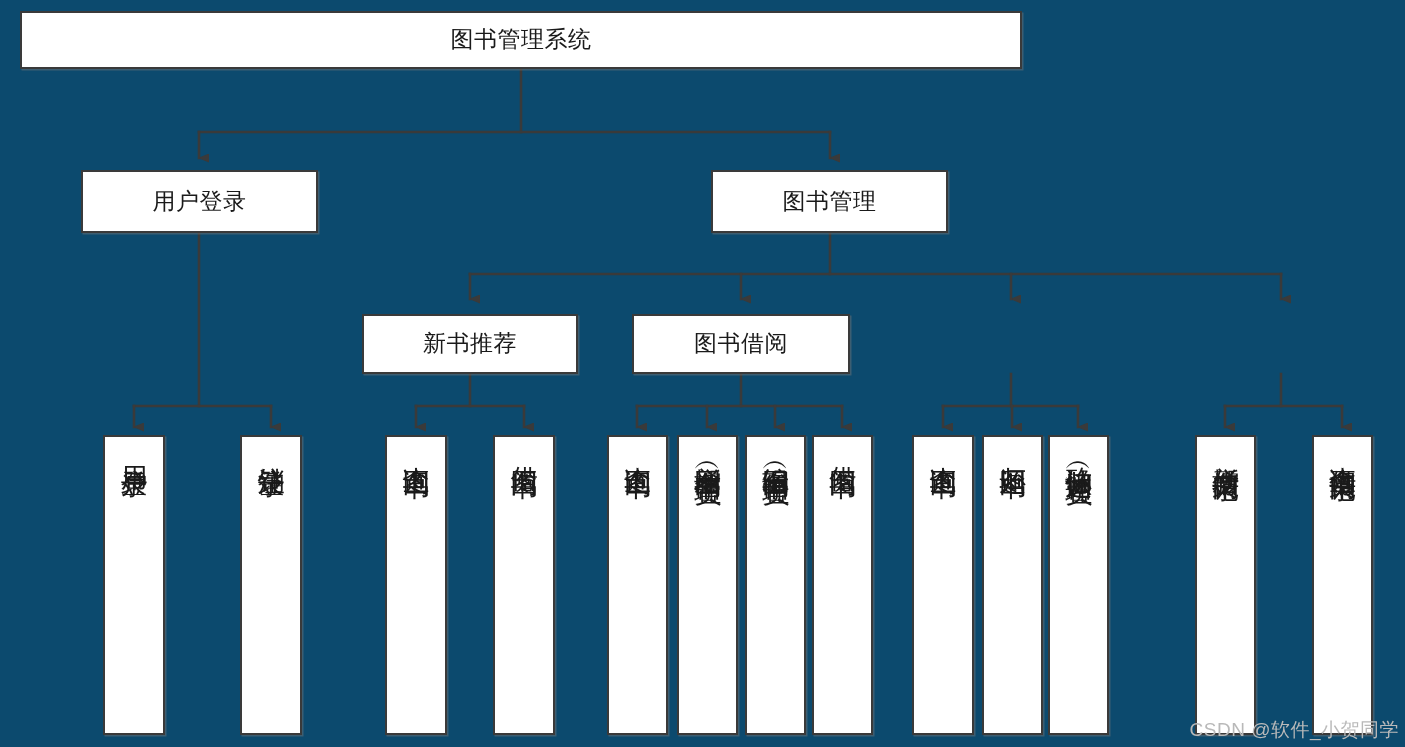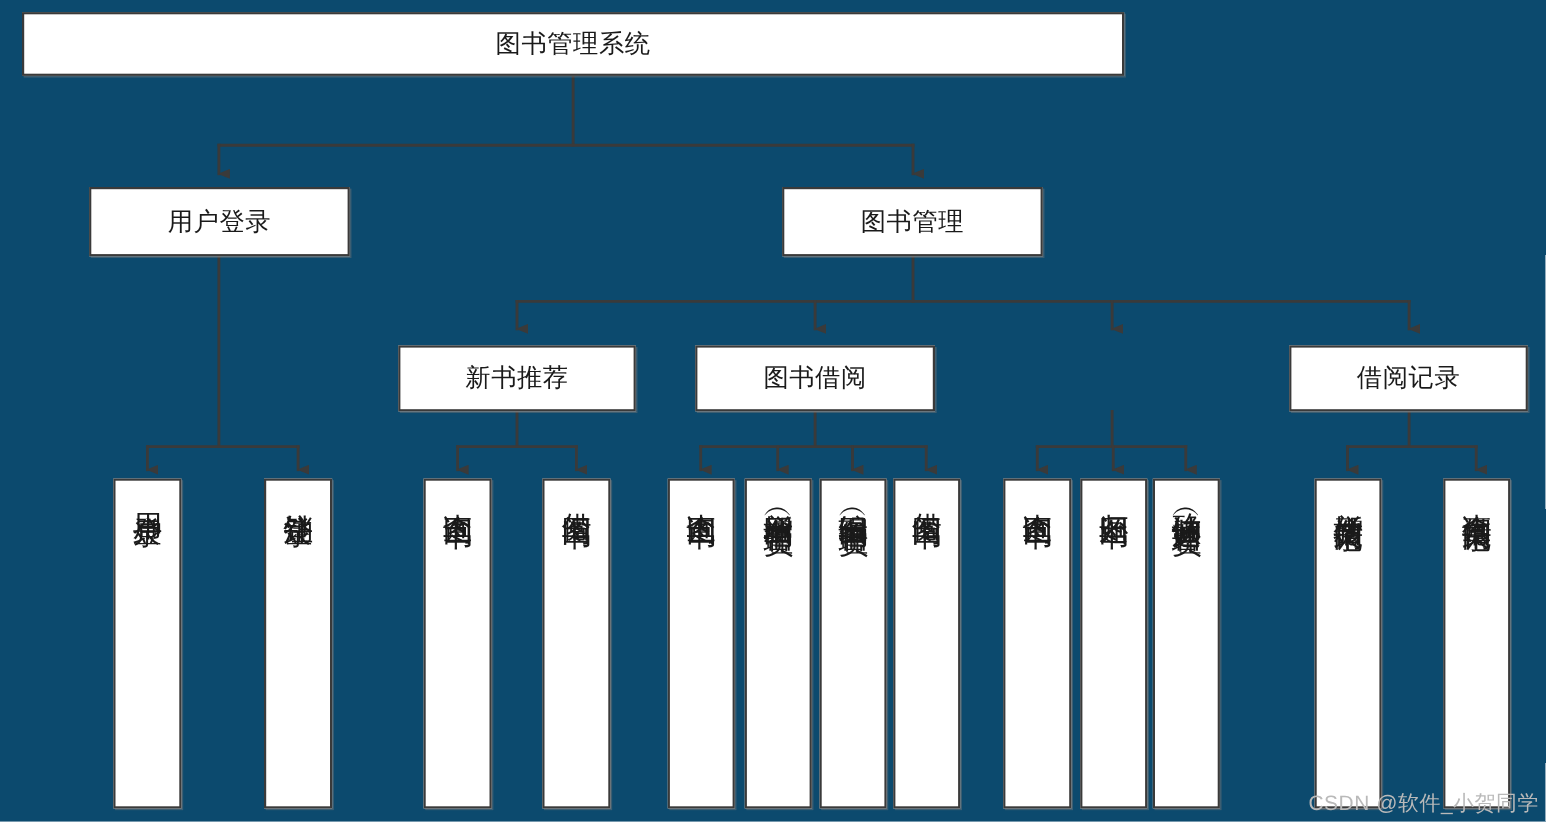--- a/index.html
+++ b/index.html
@@ -133,23 +133,20 @@
   <div class="node horiz" style="left:711px; top:170px; width:237px; height:63px;">
     <span class="lbl">图书管理</span>
   </div>
 
   <div class="node horiz" style="left:632px; top:314px; width:218px; height:60px;">
     <span class="lbl">图书借阅</span>
   </div>
   <div class="node horiz" style="left:362px; top:314px; width:216px; height:60px;">
     <span class="lbl">新书推荐</span>
   </div>
-  <div class="node horiz" style="left:1172px; top:314px; width:217px; height:60px;">
-    <span class="lbl">借阅记录</span>
-  </div>
 
   <div class="node vert" style="left:103px; top:435px; width:62px; height:300px;">
     <span class="lbl">用户登录</span>
   </div>
   <div class="node vert" style="left:240px; top:435px; width:62px; height:300px;">
     <span class="lbl">注销登录</span>
   </div>
 
   <div class="node vert" style="left:385px; top:435px; width:62px; height:300px;">
     <span class="lbl">查询图书</span>

